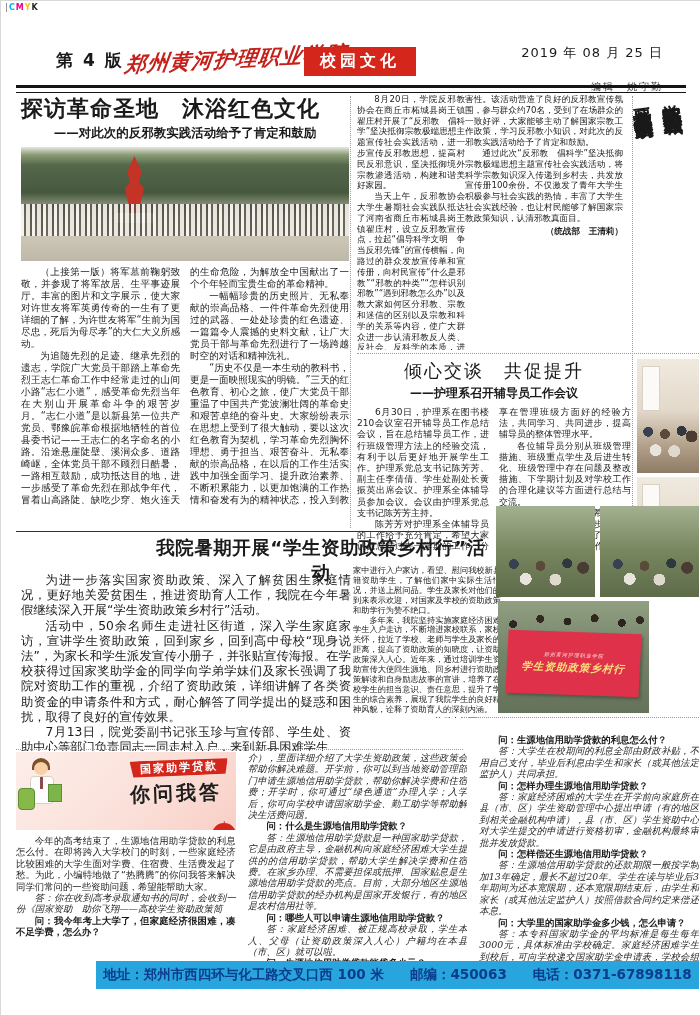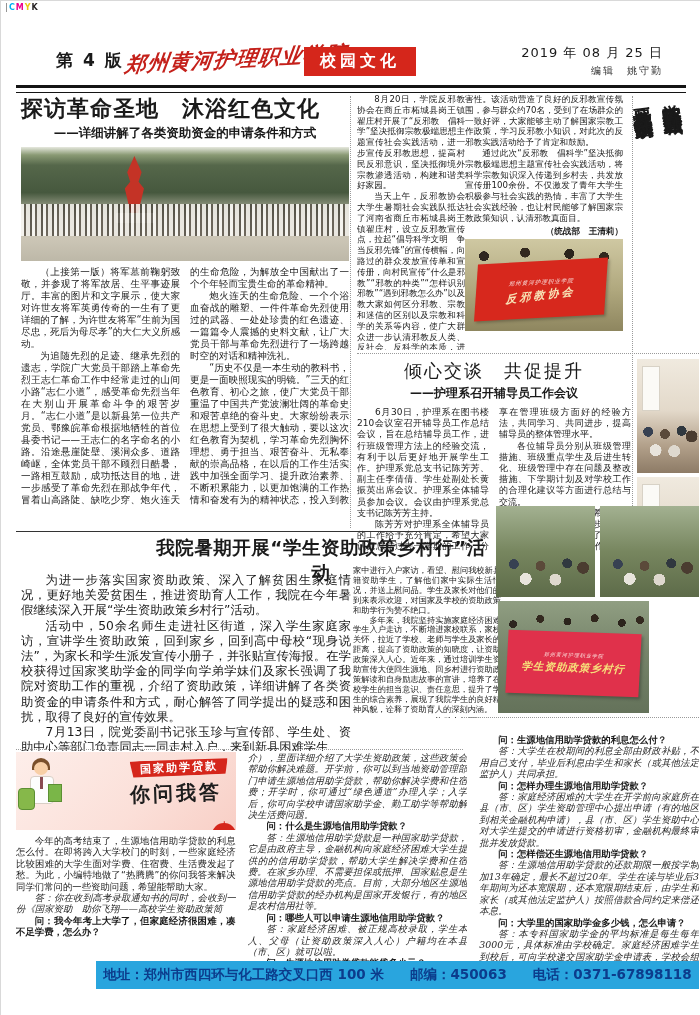--- a/index.html
+++ b/index.html
@@ -18,42 +18,42 @@
   .marks .c{color:#00aeef}.marks .m{color:#ec008c}.marks .y{color:#e8c812}.marks .k{color:#231f20}
   .marks .bar{color:#888}
   
   .edition{left:55px;top:48px;font-size:17px;font-weight:700;letter-spacing:2px;}
   .masthead{left:125px;top:44px;font-size:21px;font-weight:700;color:#c4201a;
             font-family:"DejaVu Serif",serif;font-style:italic;transform:skewX(-10deg) rotate(-3deg);letter-spacing:1px;}
   .secbox{left:303px;top:46px;background:#d5261b;color:#fff;font-size:16px;font-weight:700;
           padding:4px 16px;letter-spacing:4px;}
   .dateblock{right:38px;top:43px;text-align:right;}
   .dateblock .d1{font-size:13px;letter-spacing:1px;text-align:right;}
-  .dateblock .d2{font-size:10px;color:#333;margin-top:2px;letter-spacing:2px;}
+  .dateblock .d2{font-size:10px;color:#333;margin-top:18px;letter-spacing:2px;}
   .rule2x{left:15px;top:84px;width:670px;height:4px;border-top:3px solid #141414;border-bottom:1px solid #141414;}
   
   .vdot{border-left:1px dotted #9a9a9a;width:0;}
   .hdot{border-top:1px dotted #9a9a9a;height:0;}
   .hsolid{border-top:1px solid #222;height:0;}
   
   .a1-title{left:20px;top:93px;width:328px;text-align:left;font-size:22px;font-weight:800;letter-spacing:1px;}
   .a1-sub{left:20px;top:124px;width:328px;text-align:center;font-size:12.5px;font-weight:700;}
   .ph1{left:20px;top:146px;width:328px;height:114px;overflow:hidden;
        background:linear-gradient(180deg,#e6e8de 0%,#8a9a74 7%,#55674a 16%,#46583e 40%,#8f957f 52%,#b9b4a4 62%,#ccc6b6 80%,#bdb8a8 100%);}
   .ph1 .monument{position:absolute;left:30%;top:8%;width:30px;height:58px;background:#c43326;
        clip-path:polygon(50% 0,74% 28%,64% 44%,82% 56%,62% 100%,38% 100%,18% 56%,36% 44%,26% 28%);}
   .ph1 .pedestal{position:absolute;left:29%;top:58%;width:38px;height:10px;background:#e8e4da;}
   .ph1 .crowd{position:absolute;left:0;right:0;top:50%;height:28%;opacity:.95;
        background:repeating-linear-gradient(90deg,rgba(250,249,245,.95) 0 3px,rgba(88,82,72,.85) 3px 5px,rgba(238,236,230,.95) 5px 9px,rgba(58,54,46,.75) 9px 11px);}
   .a1-body{left:20px;top:265px;width:328px;height:258px;font-size:9.6px;line-height:12px;
            column-count:2;column-gap:10px;}
   
   .a2{left:356px;top:93px;width:274px;height:256px;display:flex;gap:0;}
   .a2 .c1{width:108px;font-size:8.6px;line-height:10.8px;overflow:hidden;}
-  .a2 .c2{width:158px;font-size:8.6px;line-height:10.8px;overflow:hidden;display:flex;flex-direction:column;}
+  .a2 .c2{width:158px;font-size:8.6px;line-height:10.8px;overflow:hidden;display:flex;}
   .ph-flag{position:relative;margin-top:3px;height:92px;overflow:hidden;
        background:linear-gradient(180deg,#cfc8a2 0%,#b0a87e 55%,#8e865f 100%);}
   .ph-flag .heads{position:absolute;top:4%;left:0;right:0;height:26%;
        background:radial-gradient(circle 5px at 12% 55%,#2e2620 97%,transparent),radial-gradient(circle 5px at 38% 40%,#33291f 97%,transparent),radial-gradient(circle 5px at 66% 45%,#2b241c 97%,transparent),radial-gradient(circle 5px at 88% 58%,#31271d 97%,transparent);}
   .ph-flag .flag{position:absolute;left:7%;top:24%;width:82%;height:62%;background:#d7281d;
        transform:skew(-4deg,-3deg);box-shadow:2px 2px 3px rgba(0,0,0,.25);
        display:flex;flex-direction:column;justify-content:center;align-items:center;gap:3px;}
   .ph-flag .fs{color:#fbe9e7;font-size:5.5px;font-style:italic;letter-spacing:1px;}
   .ph-flag .ft{color:#f7e3b6;font-size:11px;font-weight:800;letter-spacing:3px;transform:rotate(-4deg);
        font-family:"DejaVu Serif",serif;font-style:italic;}
@@ -128,30 +128,30 @@
   <div class="abs edition">第 4 版</div>
   <div class="abs masthead">郑州黄河护理职业学院</div>
   <div class="abs secbox">校园文化</div>
   <div class="abs dateblock">
     <div class="d1">2019 年 08 月 25 日</div>
     <div class="d2">编辑　姚守勤</div>
   </div>
   <div class="abs rule2x"></div>
 
   <div class="abs a1-title">探访革命圣地　沐浴红色文化</div>
-  <div class="abs a1-sub">——详细讲解了各类资助资金的申请条件和方式</div>
+  <div class="abs a1-sub">——对此次的反邪教实践活动给予了肯定和鼓励</div>
   <div class="abs ph1">
     <div class="monument"></div>
     <div class="pedestal"></div>
     <div class="crowd"></div>
   </div>
   <div class="abs a1-body jt">
       <div class="seg p">（上接第一版）将军墓前鞠躬致敬，并参观了将军故居、生平事迹展厅。丰富的图片和文字展示，使大家对许世友将军英勇传奇的一生有了更详细的了解，为许世友将军“生前为国尽忠，死后为母尽孝”的大仁大义所感动。</div>
       <div class="seg p">为追随先烈的足迹、继承先烈的遗志，学院广大党员干部踏上革命先烈王志仁革命工作中经常走过的山间小路“志仁小道”，感受革命先烈当年在大别山开展革命斗争的艰苦岁月。“志仁小道”是以新县第一位共产党员、鄂豫皖革命根据地牺牲的首位县委书记——王志仁的名字命名的小路。沿途悬崖陡壁、溪涧众多、道路崎岖，全体党员干部不顾烈日酷暑，一路相互鼓励，成功抵达目的地，进一步感受了革命先烈在那战争年代，冒着山高路陡、缺吃少穿、炮火连天的生命危险，为解放全中国献出了一个个年轻而宝贵生命的革命精神。</div>
-      <div class="seg p">炮火连天的生命危险、一个个浴血奋战的雕塑、一件件革命先烈使用过的武器、一处处珍贵的红色遗迹、一篇篇令人震撼的史料文献，让广大党员干部与革命先烈进行了一场跨越时空的对话和精神洗礼。</div>
+      <div class="seg p">一幅幅珍贵的历史照片、无私奉献的崇高品格、一件件革命先烈使用过的武器、一处处珍贵的红色遗迹、一篇篇令人震撼的史料文献，让广大党员干部与革命先烈进行了一场跨越时空的对话和精神洗礼。</div>
       <div class="seg p">“历史不仅是一本生动的教科书，更是一面映照现实的明镜。”三天的红色教育、初心之旅，使广大党员干部重温了中国共产党波澜壮阔的革命史和艰苦卓绝的奋斗史。大家纷纷表示在思想上受到了很大触动，要以这次红色教育为契机，学习革命先烈胸怀理想、勇于担当、艰苦奋斗、无私奉献的崇高品格，在以后的工作生活实践中加强全面学习、提升政治素养、不断积累能力，以更加饱满的工作热情和奋发有为的精神状态，投入到教育教学工作中，推动学院各项工作不断向前发展。</div>
     </div>
 
   <div class="abs vdot" style="left:349px;top:95px;height:432px;"></div>
 
   <div class="abs a2">
     <div class="c1 jt">
         <div class="seg p">8月20日，学院反邪教协会在商丘市柘城县岗王镇翟庄村开展了“反邪教　倡科学”坚决抵御宗教极端思想主题宣传社会实践活动，进一步宣传反邪教思想，提高村民反邪意识，坚决抵御境外宗教渗透活动，构建和谐美好家园。</div>
         <div class="seg p">当天上午，反邪教协会大学生暑期社会实践队抵达了河南省商丘市柘城县岗王镇翟庄村，设立反邪教宣传点，拉起“倡导科学文明　争当反邪先锋”的宣传横幅，向路过的群众发放宣传单和宣传册，向村民宣传“什么是邪教”“邪教的种类”“怎样识别邪教”“遇到邪教怎么办”以及教大家如何区分邪教、宗教和迷信的区别以及宗教和科学的关系等内容，使广大群众进一步认清邪教反人类、反社会、反科学的本质，进一步提高反邪拒邪防邪意识，积极引导宗教与社会主义社会相适应，让邪教在人民群众中没有生存空间。此外，团队成员还通过手机视频这种喜闻乐见的形式向群众展示了邪教的危</div>
       </div>

